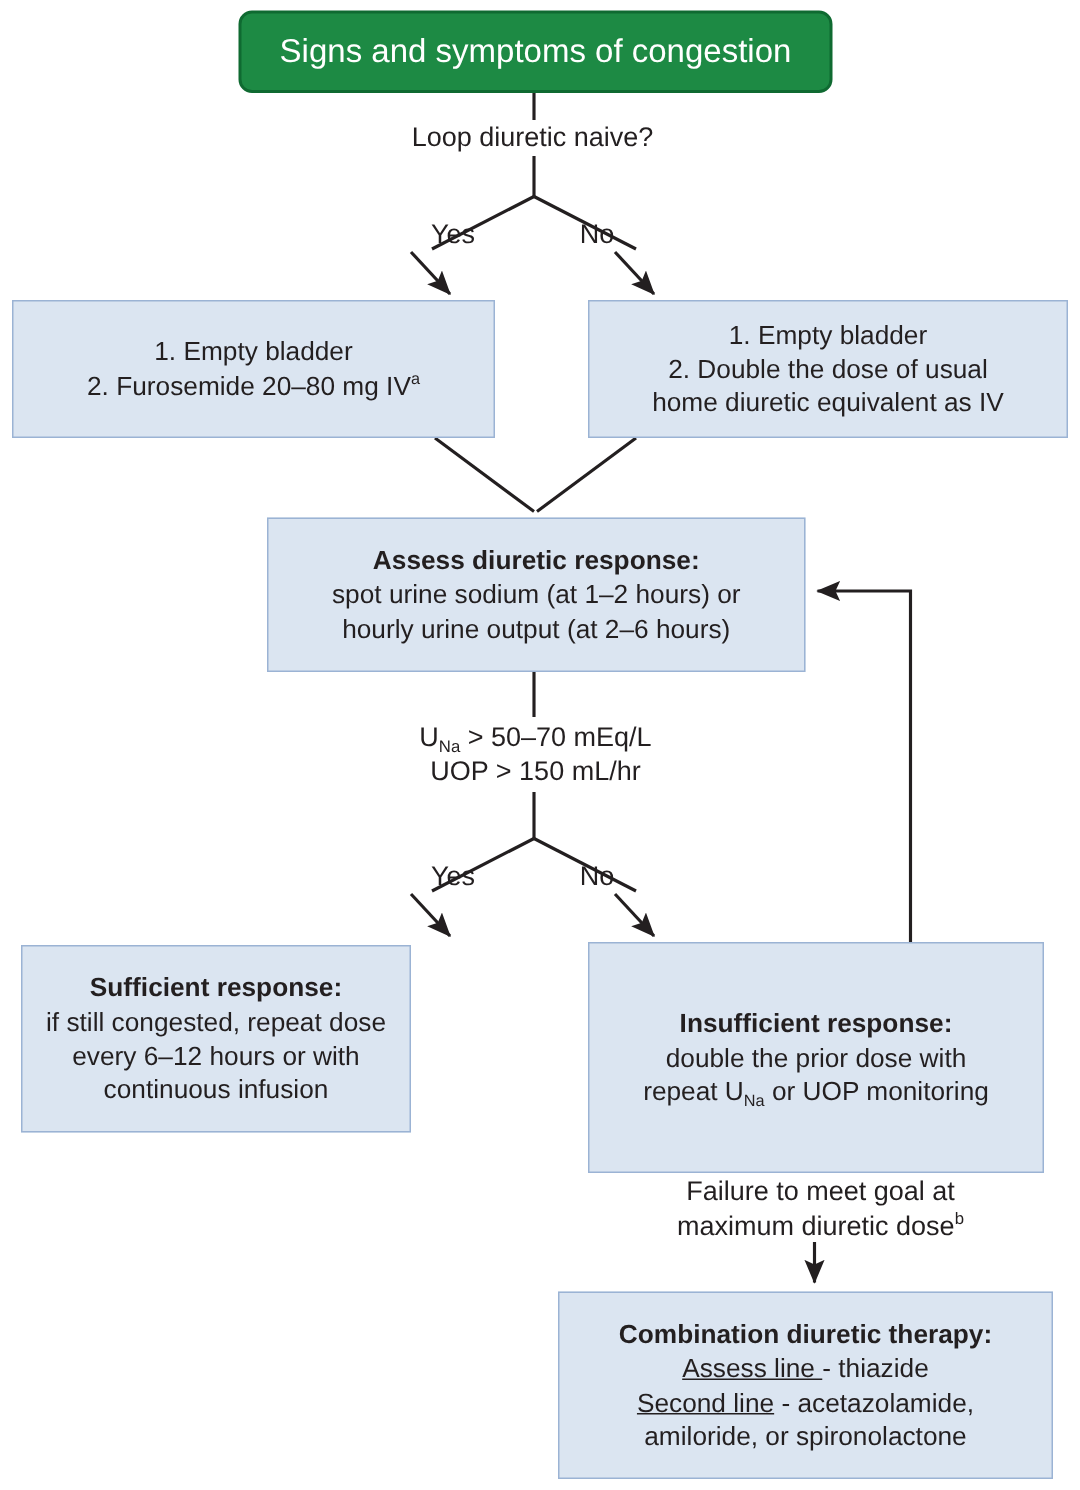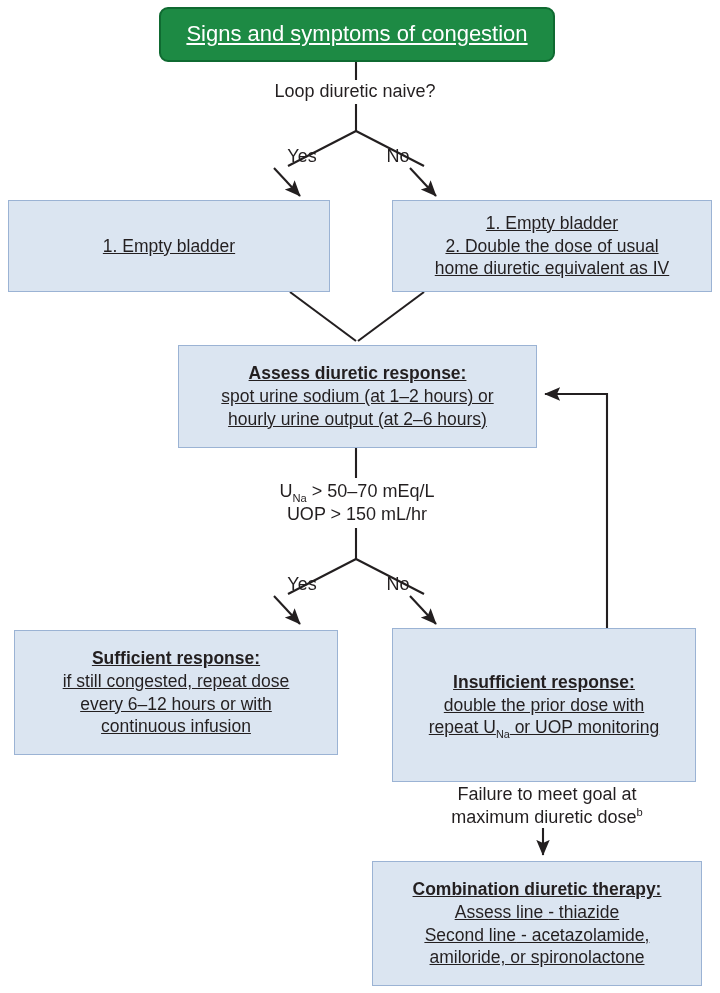--- a/index.html
+++ b/index.html
@@ -31,21 +31,20 @@
     pointer-events: none;
   }
   .node {
     position: absolute;
     box-sizing: border-box;
     display: flex;
     flex-direction: column;
     align-items: center;
     justify-content: center;
     text-align: center;
-    text-decoration: underline;
   }
   .box-blue {
     background: #dbe5f1;
     border: 1px solid #9bb3d4;
   }
   .box-green {
     background: #1d8a44;
     border: 2px solid #0f6a31;
     border-radius: 9px;
     color: #ffffff;
@@ -65,21 +64,21 @@
     color: #231f20;
   }
   sup { font-size: 0.62em; vertical-align: super; line-height: 0; }
   sub { font-size: 0.62em; vertical-align: sub; line-height: 0; }
 
   
   #node-header     { left: 159px; top: 7px;   width: 396px; height: 55px;  font-size: 22px; }
   #node-naive-left { left: 8px;   top: 200px; width: 322px; height: 92px;  font-size: 17.5px; }
   #node-naive-right{ left: 392px; top: 200px; width: 320px; height: 92px;  font-size: 17.5px; }
   #node-assess     { left: 178px; top: 345px; width: 359px; height: 103px; font-size: 17.5px; }
-  #node-sufficient { left: 14px;  top: 630px; width: 324px; height: 125px; font-size: 17.5px; }
+  #node-sufficient { left: 14px;  top: 630px; width: 260px; height: 125px; font-size: 17.5px; }
   #node-insufficient{left: 392px; top: 628px; width: 304px; height: 154px; font-size: 17.5px; }
   #node-combination{ left: 372px; top: 861px; width: 330px; height: 125px; font-size: 17.5px; }
 
   #label-naive     { left: 230px; top: 80px;  width: 250px; font-size: 18px; }
   #label-yes-1     { left: 272px; top: 145px; width: 60px;  font-size: 18px; }
   #label-no-1      { left: 368px; top: 145px; width: 60px;  font-size: 18px; }
   #label-criteria  { left: 232px; top: 480px; width: 250px; font-size: 18px; }
   #label-yes-2     { left: 272px; top: 573px; width: 60px;  font-size: 18px; }
   #label-no-2      { left: 368px; top: 573px; width: 60px;  font-size: 18px; }
   #label-failure   { left: 412px; top: 783px; width: 270px; font-size: 18px; }
@@ -141,20 +140,21 @@
   <div class="free-label" id="label-yes-1">
     <span>Yes</span>
   </div>
 
   <div class="free-label" id="label-no-1">
     <span>No</span>
   </div>
 
   <div class="node box-blue" id="node-naive-left">
     <span class="line">1. Empty bladder</span>
+    <span class="line"><span>2. Furosemide 20–80 mg IV</span><sup>a</sup></span>
   </div>
 
   <div class="node box-blue" id="node-naive-right">
     <span class="line">1. Empty bladder</span>
     <span class="line">2. Double the dose of usual</span>
     <span class="line">home diuretic equivalent as IV</span>
   </div>
 
   <div class="node box-blue" id="node-assess">
     <span class="line bold">Assess diuretic response:</span>

